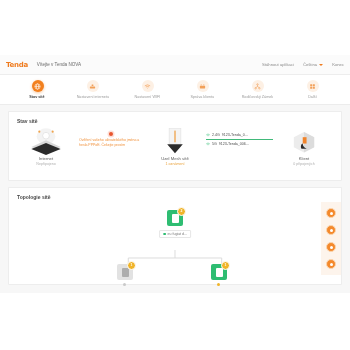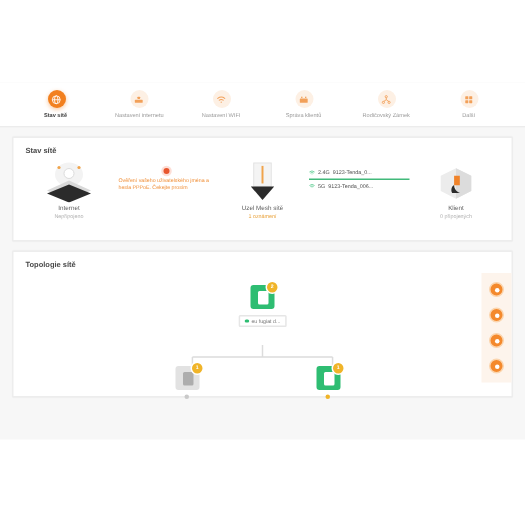--- a/index.html
+++ b/index.html
@@ -98,20 +98,29 @@
   .tool{width:10px;height:10px;border-radius:50%;background:#f4892c;
         border:1.5px solid #fbd5ae;box-sizing:border-box;
         display:flex;align-items:center;justify-content:center;cursor:pointer;}
   .tool .core{width:3px;height:3px;border-radius:50%;background:#ffffff;}
 </style>
 </head>
 <body>
 
 <div id="app">
 
+  <div class="topbar">
+    <span class="logo">Tenda</span>
+    <span class="welcome">Vítejte v Tenda NOVA</span>
+    <div class="topbar-right">
+      <span class="tb-link">Stáhnout aplikaci</span>
+      <span class="tb-link"><span>Čeština</span><i class="caret"></i></span>
+      <span class="tb-link">Konec</span>
+    </div>
+  </div>
 
   <div class="nav">
 
     <div class="nav-item active">
       <span class="nav-ico">
         <svg viewBox="0 0 24 24" fill="none" stroke="currentColor" stroke-width="2">
           <circle cx="12" cy="12" r="9"></circle>
             <ellipse cx="12" cy="12" rx="4" ry="9"></ellipse>
           <line x1="3" y1="12" x2="21" y2="12"></line>
         </svg>

